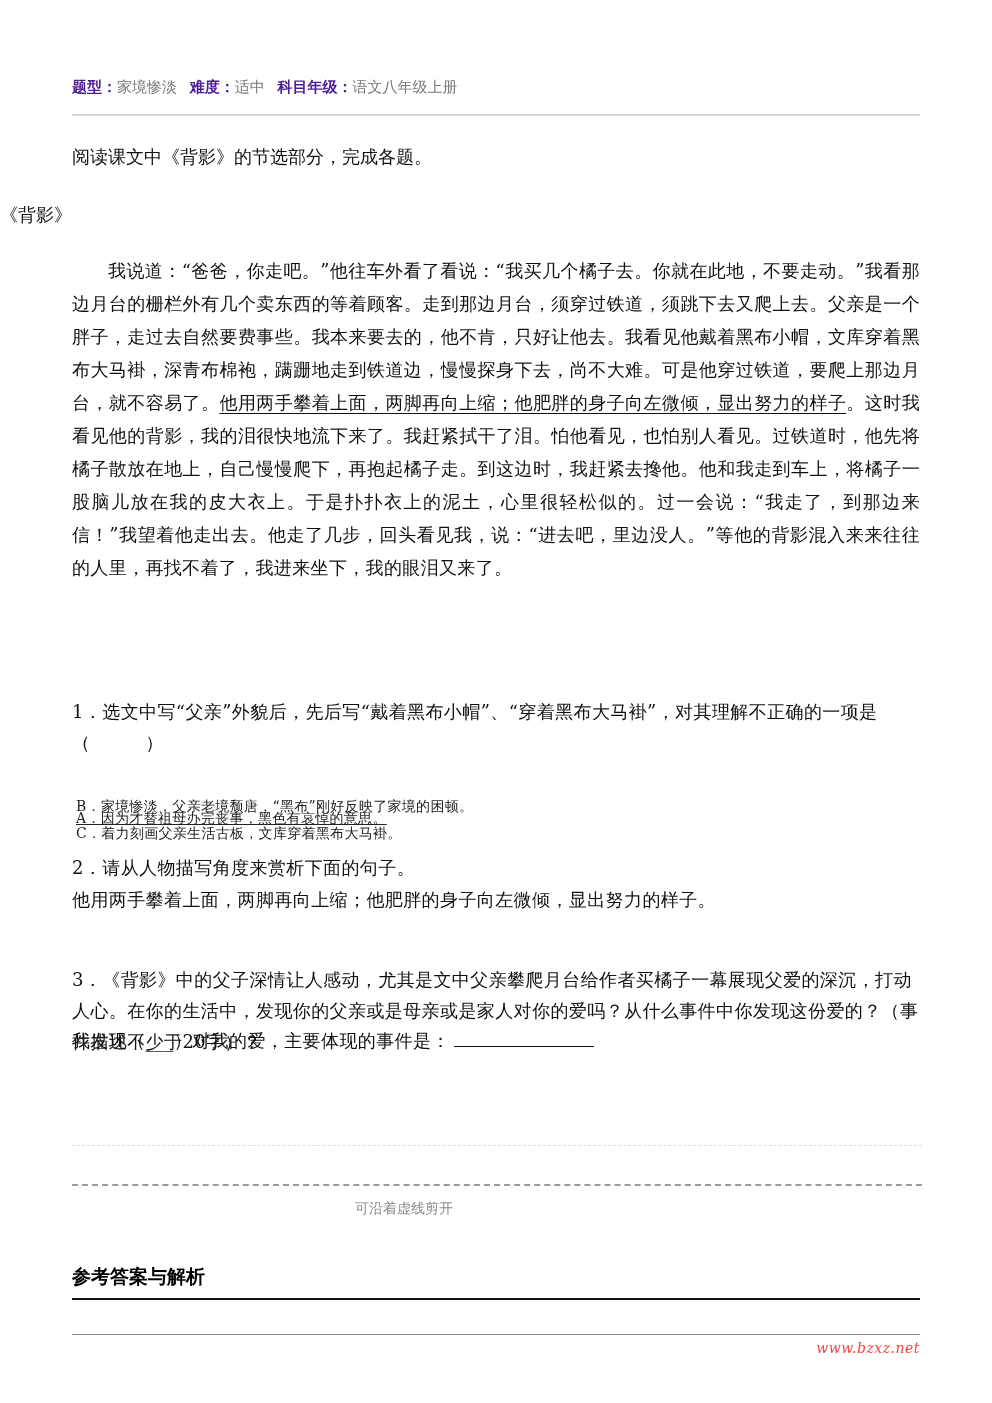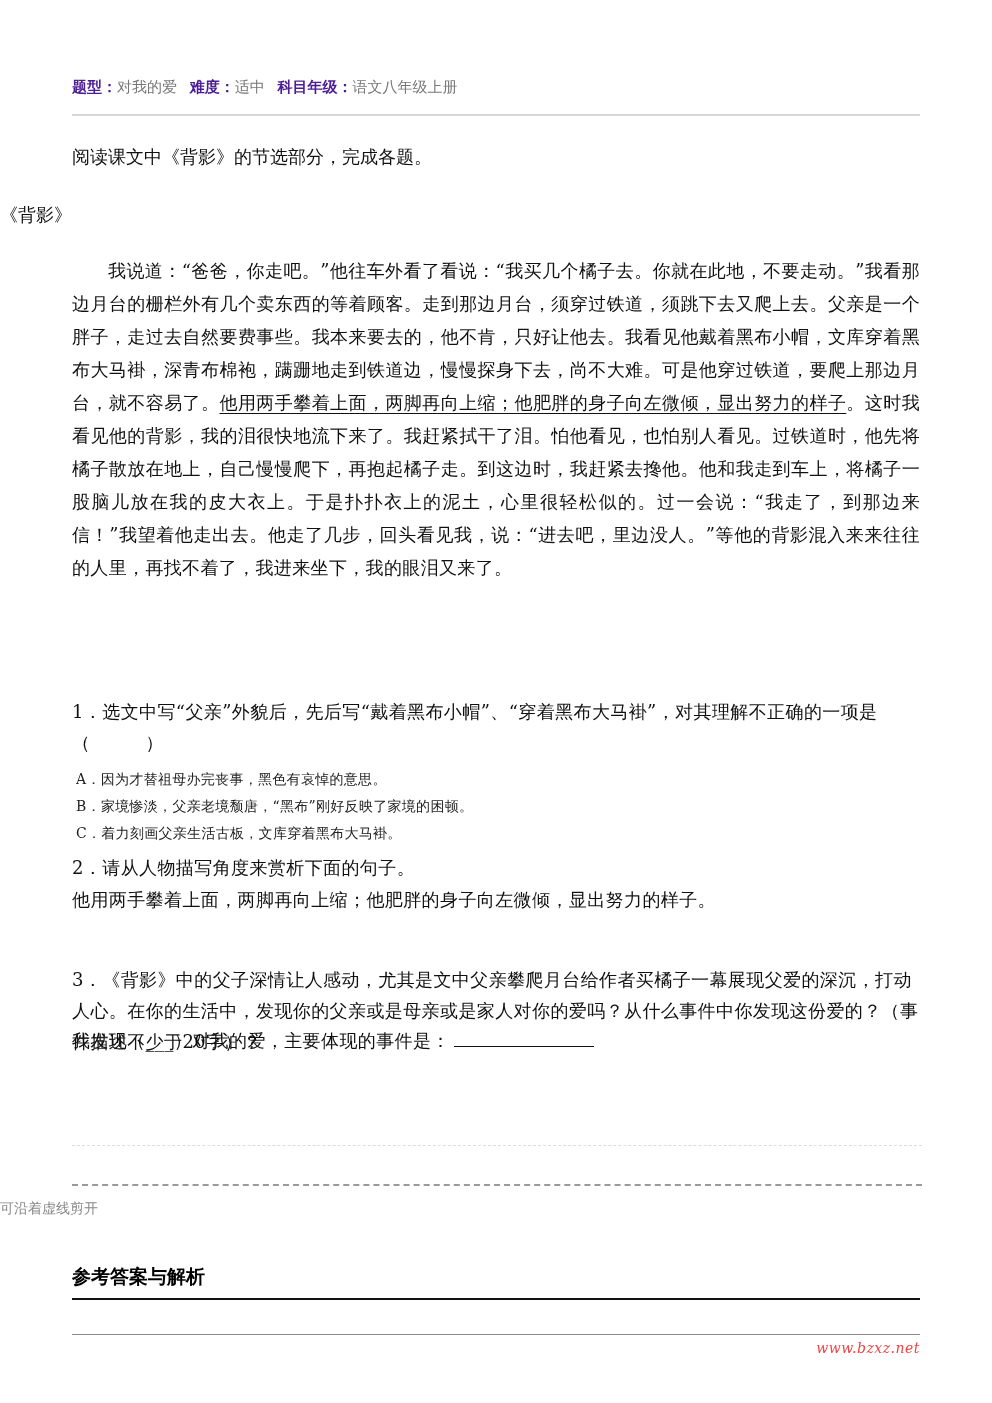--- a/index.html
+++ b/index.html
@@ -24,54 +24,54 @@
     text-indent: 36px; text-align: justify;
     letter-spacing: 0.35px;
   }
   .passage u { text-decoration: underline; text-underline-offset: 4px; text-decoration-thickness: 1px; }
   .q { left: 72px; width: 848px; font-size: 18px; line-height: 31px; letter-spacing: 0.4px; }
   .opt { left: 76px; font-size: 14px; line-height: 26px; color: #222; letter-spacing: 0.3px; }
   .blank-line { display: inline-block; width: 140px; border-bottom: 1px solid #111; height: 18px; vertical-align: baseline; margin-left: 4px; }
   .dash-light { left: 72px; width: 850px; height: 0; border-top: 1px dashed #dddddd; }
   .dash-dark { left: 72px; width: 850px; height: 0; border-top: 2px dashed #9a9a9a; }
   .caption {
-    left: 0; width: 808px; top: 1200px; font-size: 14px; color: #888;
+    left: 0; width: 808px; text-align: center; top: 1200px; font-size: 14px; color: #888;
     font-family: "DejaVu Sans", "Liberation Sans", sans-serif;
   }
   .answer-heading {
     left: 72px; top: 1264px; font-size: 19px; font-weight: bold; color: #000;
     font-family: "DejaVu Sans", "Liberation Sans", sans-serif;
   }
   .rule-black { left: 72px; width: 848px; height: 2px; background: #111; top: 1298px; }
   .rule-thin { left: 72px; width: 848px; height: 1px; background: #888; top: 1334px; }
   .site {
     right: 72px; top: 1340px; font-size: 14px; font-style: italic; color: #ef4444;
     font-family: "DejaVu Serif", "Liberation Serif", serif; letter-spacing: 0.5px;
   }
 </style>
 </head>
 <body>
 
 <div class="abs meta">
-  <b>题型：</b><span>对我的爱</span><span class="gap"></span>
+  <b>题型：</b><span>家境惨淡</span><span class="gap"></span>
   <b>难度：</b><span>适中</span><span class="gap"></span>
   <b>科目年级：</b><span>语文八年级上册</span>
 </div>
 <div class="abs rule-gray" style="top:114px;"></div>
 
 <div class="abs body-text intro">阅读课文中《背影》的节选部分，完成各题。</div>
 
 <div class="abs body-text title">《背影》</div>
 
 <div class="abs body-text passage"><span>我说道：“爸爸，你走吧。”他往车外看了看说：“我买几个橘子去。你就在此地，不要走动。”我看那边月台的栅栏外有几个卖东西的等着顾客。走到那边月台，须穿过铁道，须跳下去又爬上去。父亲是一个胖子，走过去自然要费事些。我本来要去的，他不肯，只好让他去。我看见他戴着黑布小帽，文库穿着黑布大马褂，深青布棉袍，蹒跚地走到铁道边，慢慢探身下去，尚不大难。可是他穿过铁道，要爬上那边月台，就不容易了。</span><u>他用两手攀着上面，两脚再向上缩；他肥胖的身子向左微倾，显出努力的样子</u><span>。这时我看见他的背影，我的泪很快地流下来了。我赶紧拭干了泪。怕他看见，也怕别人看见。过铁道时，他先将橘子散放在地上，自己慢慢爬下，再抱起橘子走。到这边时，我赶紧去搀他。他和我走到车上，将橘子一股脑儿放在我的皮大衣上。于是扑扑衣上的泥土，心里很轻松似的。过一会说：“我走了，到那边来信！”我望着他走出去。他走了几步，回头看见我，说：“进去吧，里边没人。”等他的背影混入来来往往的人里，再找不着了，我进来坐下，我的眼泪又来了。</span></div>
 
 <div class="abs q" style="top:696px;">
   <span>1．</span><span>选文中写“父亲”外貌后，先后写“戴着黑布小帽”、“穿着黑布大马褂”，对其理解不正确的一项是（　　　）</span>
 </div>
-<div class="abs opt" style="top:766px;">A．因为才替祖母办完丧事，黑色有哀悼的意思。</div>
+<div class="abs opt" style="top:805px;text-decoration:underline;">A．因为才替祖母办完丧事，黑色有哀悼的意思。</div>
 <div class="abs opt" style="top:793px;">B．家境惨淡，父亲老境颓唐，“黑布”刚好反映了家境的困顿。</div>
 <div class="abs opt" style="top:820px;">C．着力刻画父亲生活古板，文库穿着黑布大马褂。</div>
 
 <div class="abs q" style="top:852px;">
   <span>2．</span><span>请从人物描写角度来赏析下面的句子。</span>
 </div>
 <div class="abs q" style="top:884px;">他用两手攀着上面，两脚再向上缩；他肥胖的身子向左微倾，显出努力的样子。</div>
 
 <div class="abs q" style="top:916px;margin-top:48px;">
   <span>3．</span><span>《背影》中的父子深情让人感动，尤其是文中父亲攀爬月台给作者买橘子一幕展现父爱的深沉，打动人心。在你的生活中，发现你的父亲或是母亲或是家人对你的爱吗？从什么事件中你发现这份爱的？（事件描述不少于20字）？</span>

